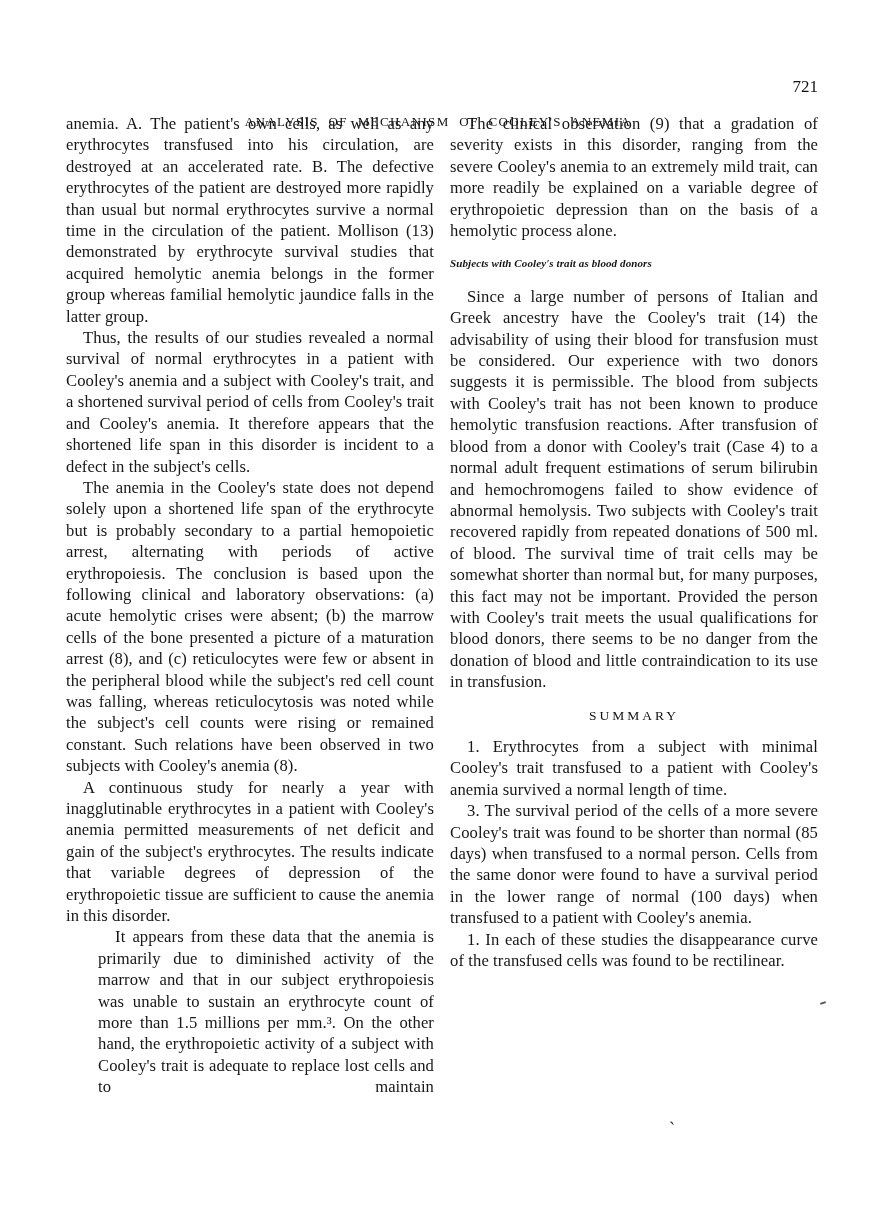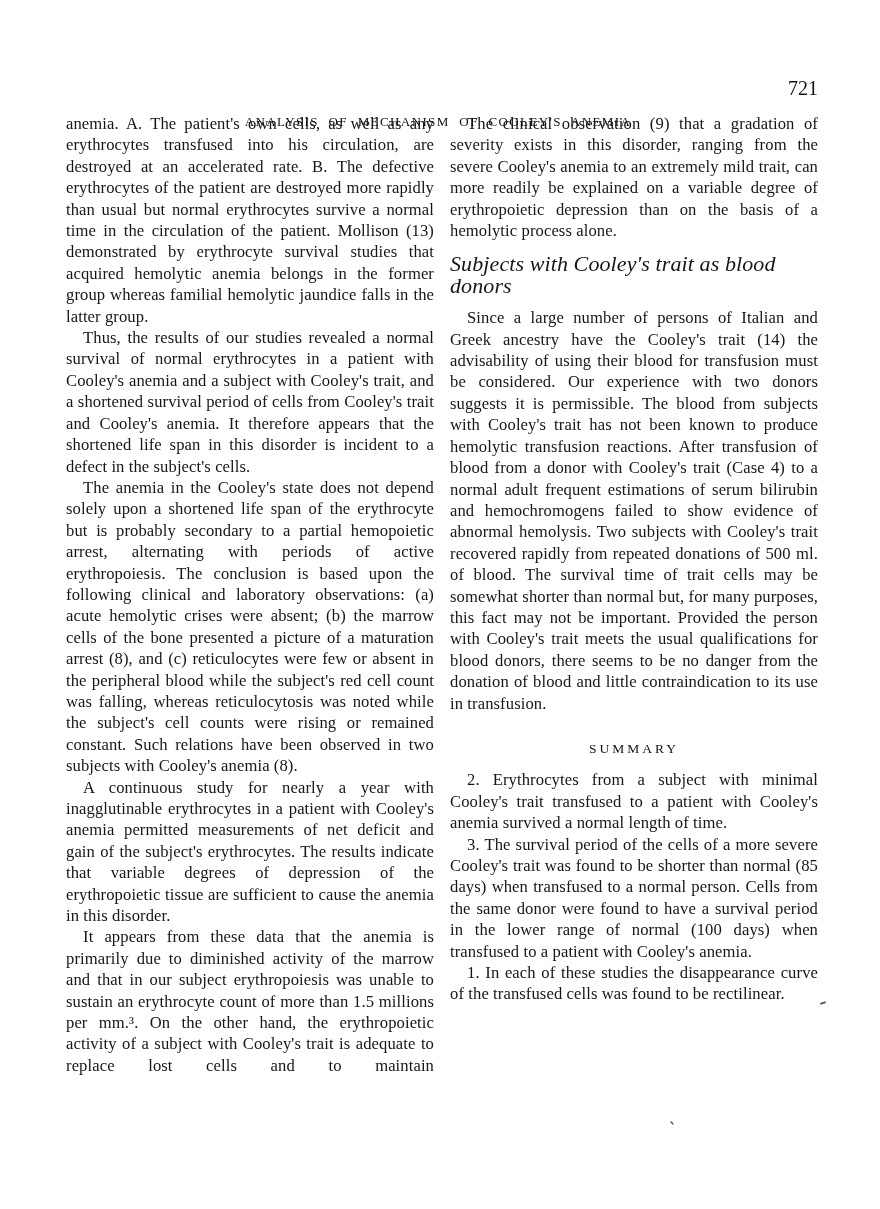--- a/index.html
+++ b/index.html
@@ -21,21 +21,21 @@
     font-size: 13px;
     letter-spacing: 1.4px;
     word-spacing: 5px;
     color: #121212;
     margin-top: 33px;
   }
   .page-number {
     position: absolute;
     top: 77px;
     right: 62px;
-    font-size: 20px;
+    font-size: 17px;
     color: #121212;
   }
   .columns {
     position: absolute;
     top: 113px;
     left: 66px;
     width: 752px;
     display: flex;
     gap: 16px;
   }
@@ -44,39 +44,39 @@
     font-size: 16.6px;
     line-height: 21.4px;
     text-align: justify;
     letter-spacing: 0.1px;
   }
   .para {
     margin: 0;
     text-indent: 17px;
   }
   .para.no-indent { text-indent: 0; }
-  .para.full-last { text-align-last: justify; }
+  .para.full-last { text-align-last: justify; margin-left: 32px; }
   .sec-heading {
     font-style: italic;
-    font-weight: normal;
-    font-size: 22px;
+    font-weight: bold;
+    font-size: 11px;
     margin: 12px 0 11px 0;
     text-align: left;
   }
   .sec-heading.hanging {
     padding-left: 26px;
     text-indent: -26px;
   }
   .summary-heading {
     font-style: normal;
     font-weight: normal;
     font-size: 13.5px;
     letter-spacing: 3px;
     text-align: center;
-    margin: 24px 0 10px 0;
+    margin: 12px 0 10px 0;
     color: #121212;
   }
   .scan-mark-grave {
     position: absolute;
     left: 668px;
     top: 1118px;
     font-size: 19px;
     color: #333333;
     transform: rotate(8deg);
   }
@@ -106,21 +106,21 @@
     <p class="para">The anemia in the Cooley's state does not depend solely upon a shortened life span of the erythrocyte but is probably secondary to a partial hemopoietic arrest, alternating with periods of active erythropoiesis. The conclusion is based upon the following clinical and laboratory observations: (a) acute hemolytic crises were absent; (b) the marrow cells of the bone presented a picture of a maturation arrest (8), and (c) reticulocytes were few or absent in the peripheral blood while the subject's red cell count was falling, whereas reticulocytosis was noted while the subject's cell counts were rising or remained constant. Such relations have been observed in two subjects with Cooley's anemia (8).</p>
     <p class="para">A continuous study for nearly a year with inagglutinable erythrocytes in a patient with Cooley's anemia permitted measurements of net deficit and gain of the subject's erythrocytes. The results indicate that variable degrees of depression of the erythropoietic tissue are sufficient to cause the anemia in this disorder.</p>
     <p class="para full-last">It appears from these data that the anemia is primarily due to diminished activity of the marrow and that in our subject erythropoiesis was unable to sustain an erythrocyte count of more than 1.5 millions per mm.³. On the other hand, the erythropoietic activity of a subject with Cooley's trait is adequate to replace lost cells and to maintain</p>
   </div>
 
   <div class="column">
     <p class="para">The clinical observation (9) that a gradation of severity exists in this disorder, ranging from the severe Cooley's anemia to an extremely mild trait, can more readily be explained on a variable degree of erythropoietic depression than on the basis of a hemolytic process alone.</p>
     <h3 class="sec-heading">Subjects with Cooley's trait as blood donors</h3>
     <p class="para">Since a large number of persons of Italian and Greek ancestry have the Cooley's trait (14) the advisability of using their blood for transfusion must be considered. Our experience with two donors suggests it is permissible. The blood from subjects with Cooley's trait has not been known to produce hemolytic transfusion reactions. After transfusion of blood from a donor with Cooley's trait (Case 4) to a normal adult frequent estimations of serum bilirubin and hemochromogens failed to show evidence of abnormal hemolysis. Two subjects with Cooley's trait recovered rapidly from repeated donations of 500 ml. of blood. The survival time of trait cells may be somewhat shorter than normal but, for many purposes, this fact may not be important. Provided the person with Cooley's trait meets the usual qualifications for blood donors, there seems to be no danger from the donation of blood and little contraindication to its use in transfusion.</p>
     <h3 class="summary-heading">SUMMARY</h3>
-    <p class="para">2. Erythrocytes from a subject with minimal Cooley's trait transfused to a patient with Cooley's anemia survived a normal length of time.</p>
+    <p class="para">1. Erythrocytes from a subject with minimal Cooley's trait transfused to a patient with Cooley's anemia survived a normal length of time.</p>
     <p class="para">3. The survival period of the cells of a more severe Cooley's trait was found to be shorter than normal (85 days) when transfused to a normal person. Cells from the same donor were found to have a survival period in the lower range of normal (100 days) when transfused to a patient with Cooley's anemia.</p>
     <p class="para">1. In each of these studies the disappearance curve of the transfused cells was found to be rectilinear.</p>
   </div>
 
 </div>
 
 <span class="scan-mark-grave">`</span>
 
 <div class="scan-mark-dash"></div>
 

